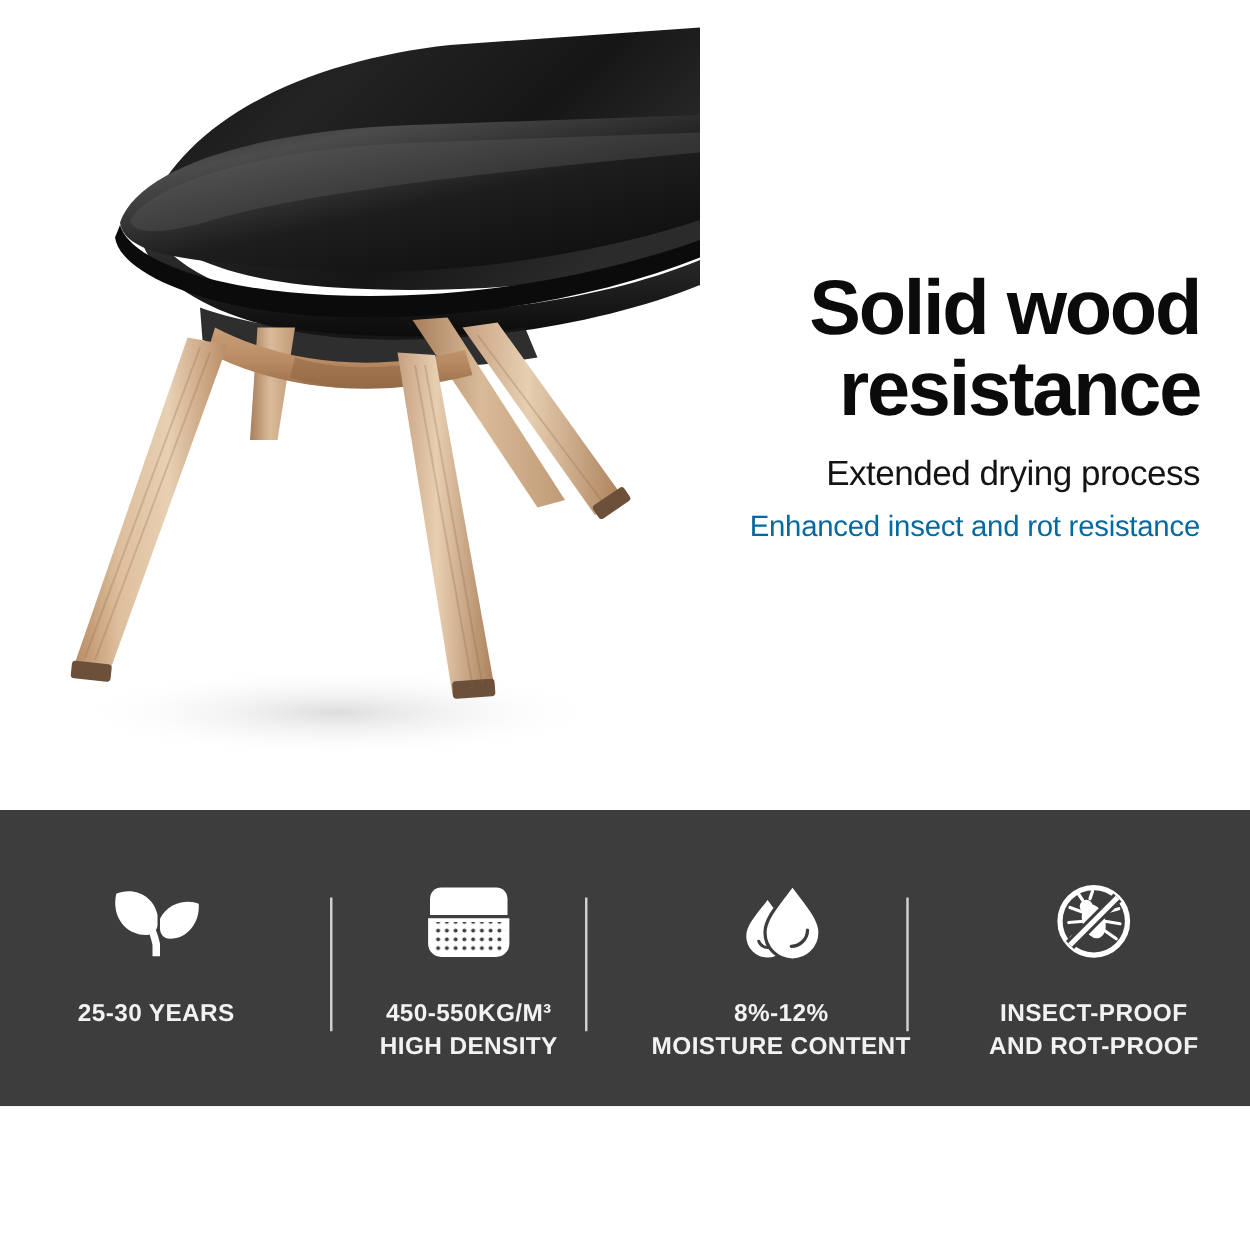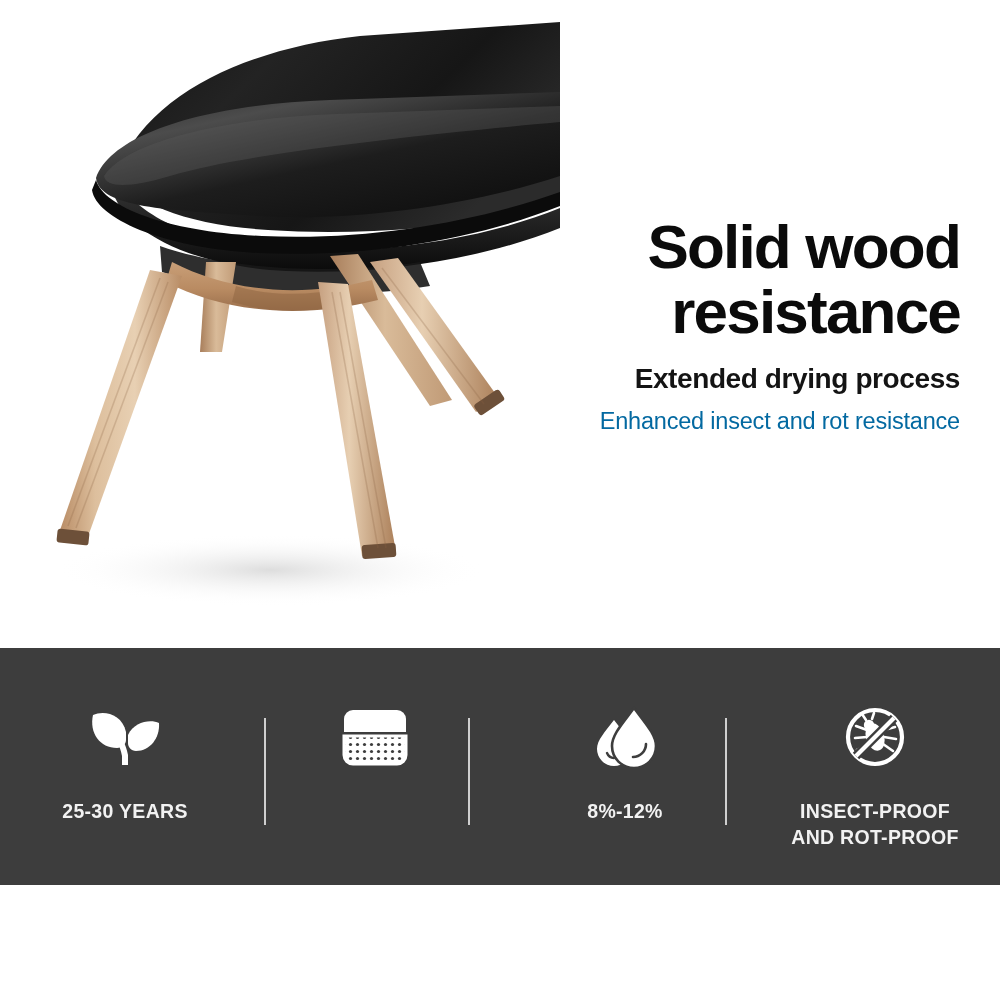--- a/index.html
+++ b/index.html
@@ -49,21 +49,21 @@
     font-weight: bold;
     line-height: 1.02;
     letter-spacing: -1.8px;
     color: #0b0b0b;
     white-space: nowrap;
   }
   #headline-2 { margin-top: 2px; }
   #subhead {
     margin-top: 20px;
     font-size: 28px;
-    font-weight: bold;
+    font-weight: normal;
     letter-spacing: -0.4px;
     color: #141414;
     white-space: nowrap;
   }
   #tagline {
     margin-top: 13px;
     font-size: 23.5px;
     font-weight: normal;
     letter-spacing: -0.2px;
     color: #0369a1;
@@ -280,33 +280,38 @@
               <pattern id="poreDots" x="0" y="0" width="7" height="7" patternUnits="userSpaceOnUse">
                 <rect x="0" y="0" width="7" height="7" fill="#ffffff"></rect>
                 <circle cx="3.5" cy="3.5" r="1.6" fill="#3d3d3d"></circle>
               </pattern>
             </defs>
             <path d="M4 13 a9 9 0 0 1 9-9 h44 a9 9 0 0 1 9 9 v13 h-62 z" fill="#ffffff"></path>
             <path d="M4 30 h62 v19 a9 9 0 0 1 -9 9 h-44 a9 9 0 0 1 -9 -9 z" fill="url(#poreDots)"></path>
             <path d="M4 30 h62 v19 a9 9 0 0 1 -9 9 h-44 a9 9 0 0 1 -9 -9 z" fill="none" stroke="#ffffff" stroke-width="3"></path>
           </svg>
         </span>
+        <div class="feature-label">
+          <div>450-550KG/M³</div>
+          <div>HIGH DENSITY</div>
+        </div>
       </div>
 
       <div class="feature-item">
         <span class="feature-icon">
           <svg width="66" height="62" viewBox="0 0 66 62" xmlns="http://www.w3.org/2000/svg">
             <path d="M22 14 C 13 26, 5 34, 5 43 a17 17 0 0 0 34 0 c0 -9 -8 -17 -17 -29 z" fill="#ffffff"></path>
             <path d="M42 2 C 30 18, 20 29, 20 40 a22 22 0 0 0 44 0 c0 -11 -10 -22 -22 -38 z" fill="#ffffff" stroke="#3d3d3d" stroke-width="2.6"></path>
             <path d="M54 38 a13 13 0 0 1 -13 13" fill="none" stroke="#3d3d3d" stroke-width="2.6" stroke-linecap="round"></path>
             <path d="M15 47 a8 8 0 0 0 7 5" fill="none" stroke="#3d3d3d" stroke-width="2.4" stroke-linecap="round"></path>
           </svg>
         </span>
         <div class="feature-label">
           <div>8%-12%</div>
+          <div>MOISTURE CONTENT</div>
         </div>
       </div>
 
       <div class="feature-item">
         <span class="feature-icon">
           <svg width="64" height="62" viewBox="0 0 64 62" xmlns="http://www.w3.org/2000/svg">
             <circle cx="32" cy="31" r="27" fill="none" stroke="#ffffff" stroke-width="4.2"></circle>
             <g>
               <ellipse cx="32" cy="31" rx="9" ry="14" fill="#ffffff" transform="rotate(-18 32 31)"></ellipse>
               <circle cx="26" cy="19" r="5.2" fill="#ffffff"></circle>

